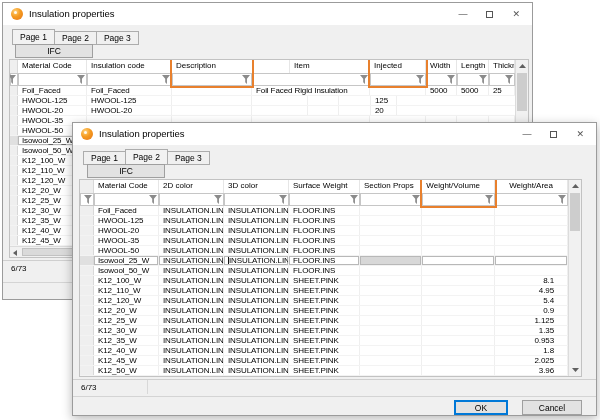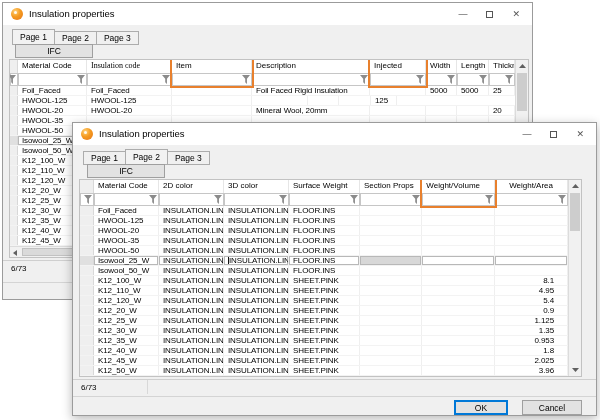--- a/index.html
+++ b/index.html
@@ -90,23 +90,23 @@
   <div class="tabstrip">
     <div class="tab active"><span>Page 1</span></div>
     <div class="tab"><span>Page 2</span></div>
     <div class="tab"><span>Page 3</span></div>
   </div>
   <button class="ifc-btn">IFC</button>
   <div class="tablewrap" style="left: 6px; top: 56px; width: 520px; height: 199px;">
       <div class="trow thead">
         <div class="cell hcell rowhdr" style="width: 8px;"></div>
         <div class="cell hcell" style="width: 69px;"><span>Material Code</span></div>
-        <div class="cell hcell" style="width: 85px; font-family: Liberation Serif, serif;"><span>Insulation code</span></div>
+        <div class="cell hcell" style="width: 85px;"><span>Insulation code</span></div>
+        <div class="cell hcell" style="width: 118px;"><span>Description</span></div>
         <div class="cell hcell" style="width: 80px;"><span>Item</span></div>
-        <div class="cell hcell" style="width: 118px;"><span>Description</span></div>
         <div class="cell hcell" style="width: 56px;"><span>Injected</span></div>
         <div class="cell hcell" style="width: 31px;"><span>Width</span></div>
         <div class="cell hcell" style="width: 32px;"><span>Length</span></div>
         <div class="cell hcell" style="width: 26px;"><span>Thickn</span></div>
       </div>
       <div class="trow tfilter">
         <div class="cell fcell" style="width: 8px;">
           <span class="funnel"></span>
         </div>
         <div class="cell fcell" style="width: 69px;">
@@ -153,21 +153,20 @@
         <div class="cell dcell" style="width: 56px;"><span></span></div>
         <div class="cell dcell" style="width: 31px;"><span></span></div>
         <div class="cell dcell" style="width: 32px;"><span></span></div>
         <div class="cell dcell" style="width: 26px;"><span>125</span></div>
       </div>
       <div class="trow drow">
         <div class="cell rowhdr" style="width: 8px;"></div>
         <div class="cell dcell" style="width: 69px;"><span>HWOOL-20</span></div>
         <div class="cell dcell" style="width: 85px;"><span>HWOOL-20</span></div>
         <div class="cell dcell" style="width: 80px;"><span></span></div>
-        <div class="cell dcell" style="width: 118px;"><span>Mineral Wool, 20mm</span></div>
         <div class="cell dcell" style="width: 56px;"><span></span></div>
         <div class="cell dcell" style="width: 31px;"><span></span></div>
         <div class="cell dcell" style="width: 32px;"><span></span></div>
         <div class="cell dcell" style="width: 26px;"><span>20</span></div>
       </div>
       <div class="trow drow">
         <div class="cell rowhdr" style="width: 8px;"></div>
         <div class="cell dcell" style="width: 69px;"><span>HWOOL-35</span></div>
         <div class="cell dcell" style="width: 85px;"><span></span></div>
         <div class="cell dcell" style="width: 80px;"><span></span></div>

